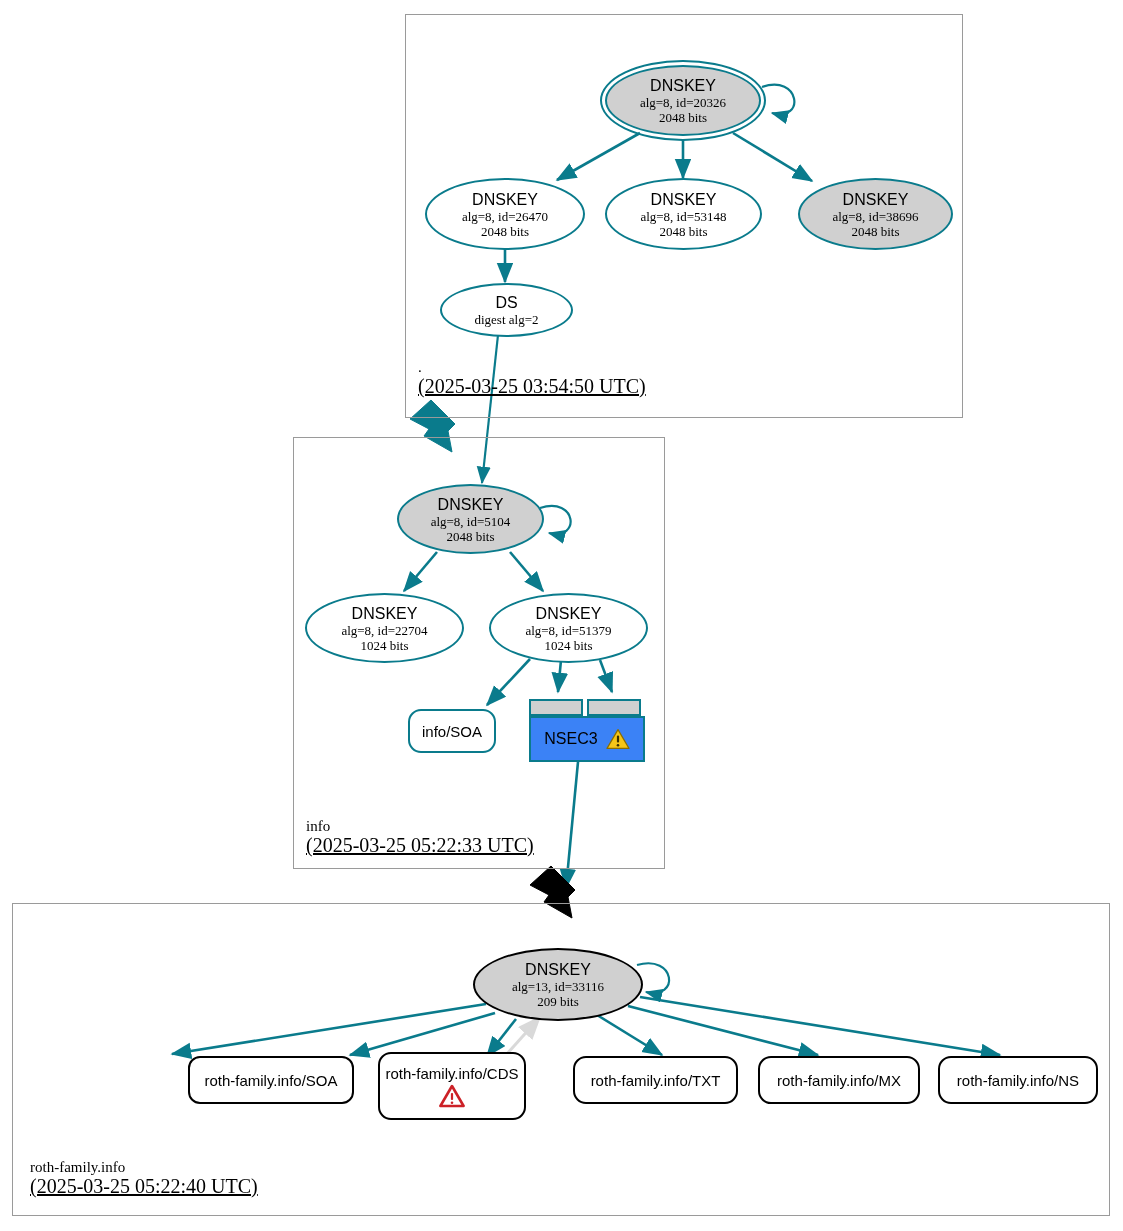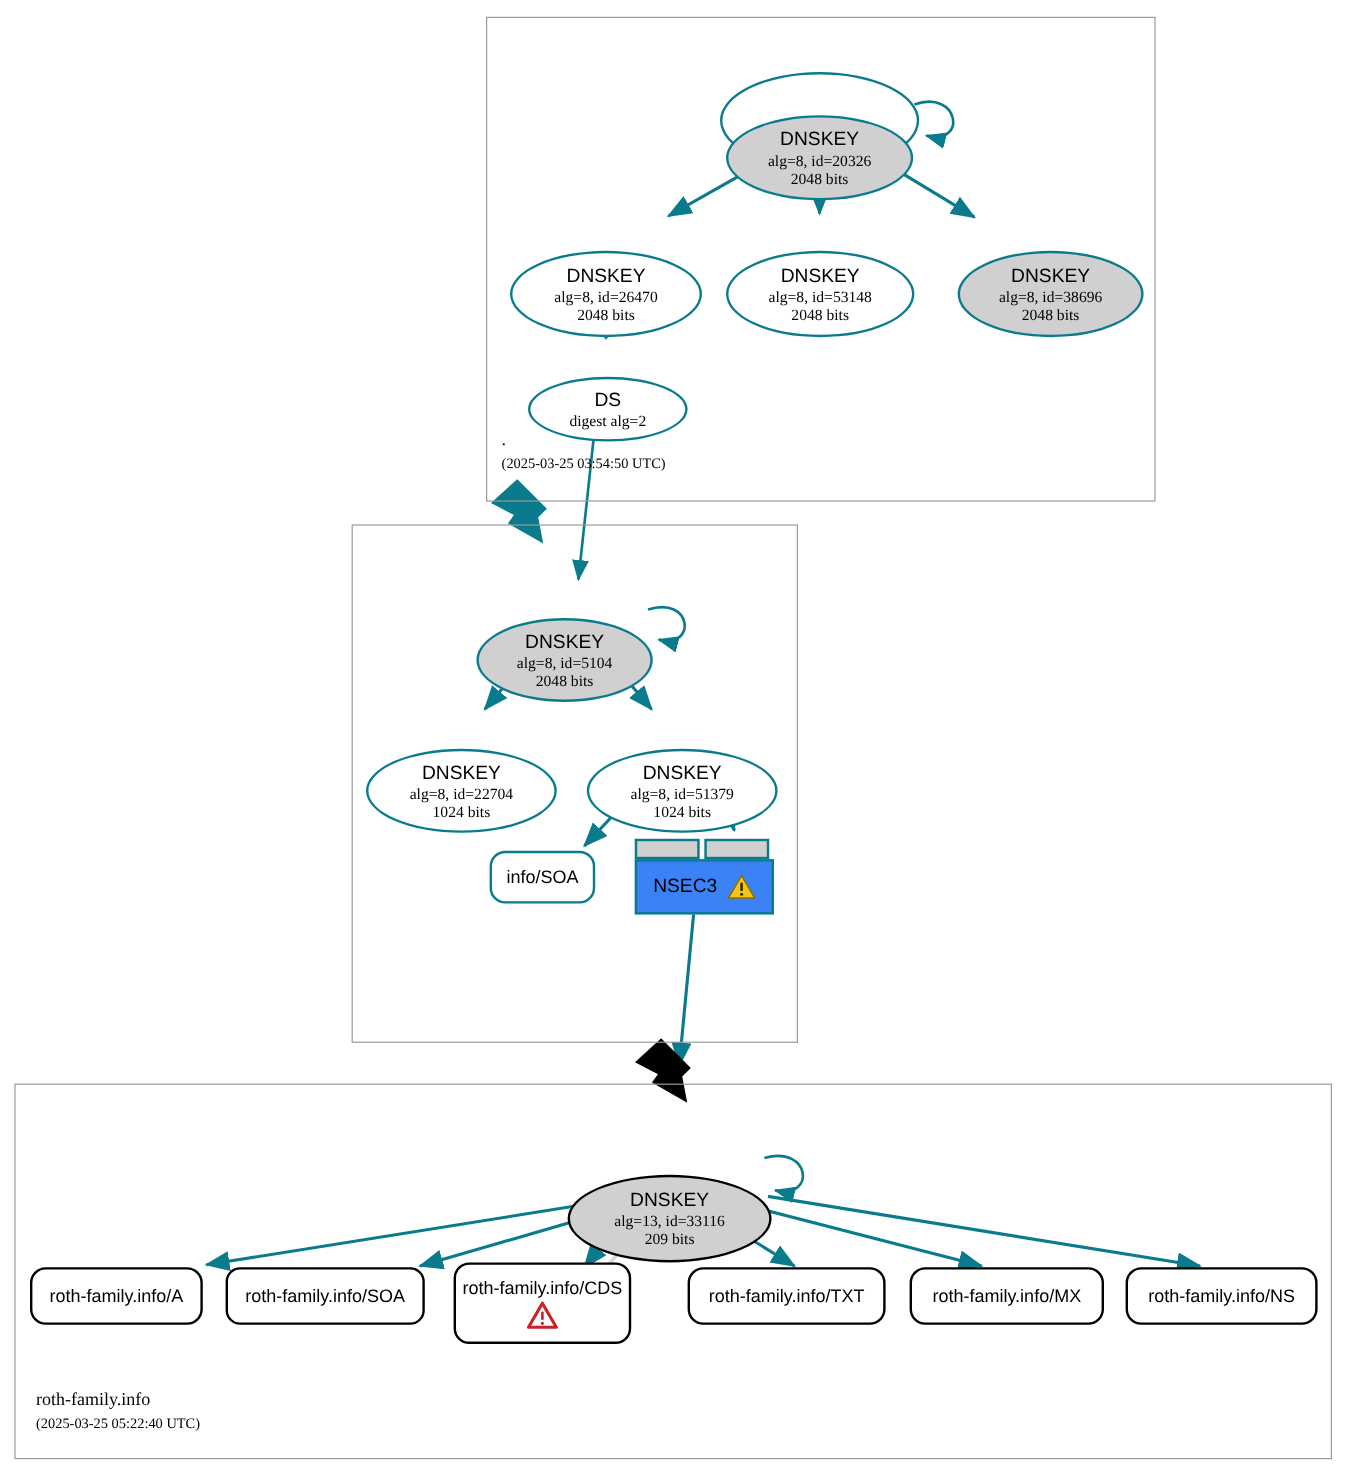--- a/index.html
+++ b/index.html
@@ -9,26 +9,26 @@
   }
   #stage{position:absolute;left:0;top:0;width:1123px;height:1231px;}
   svg.layer{position:absolute;left:0;top:0;width:1123px;height:1231px;overflow:visible;}
   .zonebox{
     position:absolute;border:1px solid #9a9a9a;background:transparent;box-sizing:border-box;
   }
   .zonelabel{
     position:absolute;font-family:"Liberation Serif", serif;color:#000;white-space:nowrap;
   }
   .zonelabel .zname{font-size:15px;display:block;line-height:19px;}
-  .zonelabel .ztime{font-size:12px;display:block;line-height:19px;}
+  .zonelabel .ztime{font-size:20px;display:block;line-height:19px;text-decoration:underline;}
   
   .node-ellipse{
     position:absolute;box-sizing:border-box;display:flex;flex-direction:column;
     align-items:center;justify-content:center;text-align:center;border-radius:50%;
-    font-family:"Liberation Serif", serif;color:#000;margin-top:31px;
+    font-family:"Liberation Serif", serif;color:#000;
   }
   .node-ellipse .t1{font-family:"Liberation Sans", sans-serif;font-size:16px;line-height:19px;}
   .node-ellipse .t2{font-size:13px;line-height:15px;}
   .node-ellipse .t3{font-size:13px;line-height:15px;}
   .sec{border:2px solid #0a7b8c;}
   .ins{border:2px solid #000000;}
   .fill-grey{background:#d0d0d0;}
   .fill-white{background:#ffffff;}
   
   .anchor-outer{
@@ -128,20 +128,24 @@
     <line x1="640" y1="997" x2="1000" y2="1055" stroke="#0a7b8c" stroke-width="2.6" marker-end="url(#ahTeal)"></line>
   </svg>
 
   <div class="zonebox" style="left:405px;top:14px;width:558px;height:404px;"></div>
   <div class="zonelabel" style="left:418px;top:358px;">
     <span class="zname">.</span>
     <span class="ztime">(2025-03-25 03:54:50 UTC)</span>
   </div>
 
   <div class="zonebox" style="left:293px;top:437px;width:372px;height:432px;"></div>
+  <div class="zonelabel" style="left:306px;top:817px;">
+    <span class="zname">info</span>
+    <span class="ztime">(2025-03-25 05:22:33 UTC)</span>
+  </div>
 
   <div class="zonebox" style="left:12px;top:903px;width:1098px;height:313px;"></div>
   <div class="zonelabel" style="left:30px;top:1158px;">
     <span class="zname">roth-family.info</span>
     <span class="ztime">(2025-03-25 05:22:40 UTC)</span>
   </div>
 
   <div class="anchor-outer" style="left:600px;top:60px;width:166px;height:81px;"></div>
   <div class="node-ellipse sec fill-grey" style="left:605px;top:65px;width:156px;height:71px;">
     <span class="t1">DNSKEY</span>
@@ -210,23 +214,20 @@
       </span>
     </div>
   </div>
 
   <div class="node-ellipse ins fill-grey" style="left:473px;top:948px;width:170px;height:73px;">
     <span class="t1">DNSKEY</span>
     <span class="t2">alg=13, id=33116</span>
     <span class="t3">209 bits</span>
   </div>
 
-  <div class="node-rect ins" style="left:25px;top:1056px;width:144px;height:48px;">
-    <span>roth-family.info/A</span>
-  </div>
 
   <div class="node-rect ins" style="left:188px;top:1056px;width:166px;height:48px;border-radius:12px;">
     <span>roth-family.info/SOA</span>
   </div>
 
   <div class="node-rect ins" style="left:378px;top:1052px;width:148px;height:68px;">
     <span>roth-family.info/CDS</span>
     <span class="warn-ico" style="margin-top:2px;">
       <svg width="26" height="24" viewBox="0 0 26 24">
         <path d="M13 2 L24.6 22 L1.4 22 Z" fill="#ffffff" stroke="#cc2127" stroke-width="2.6" stroke-linejoin="round"></path>

